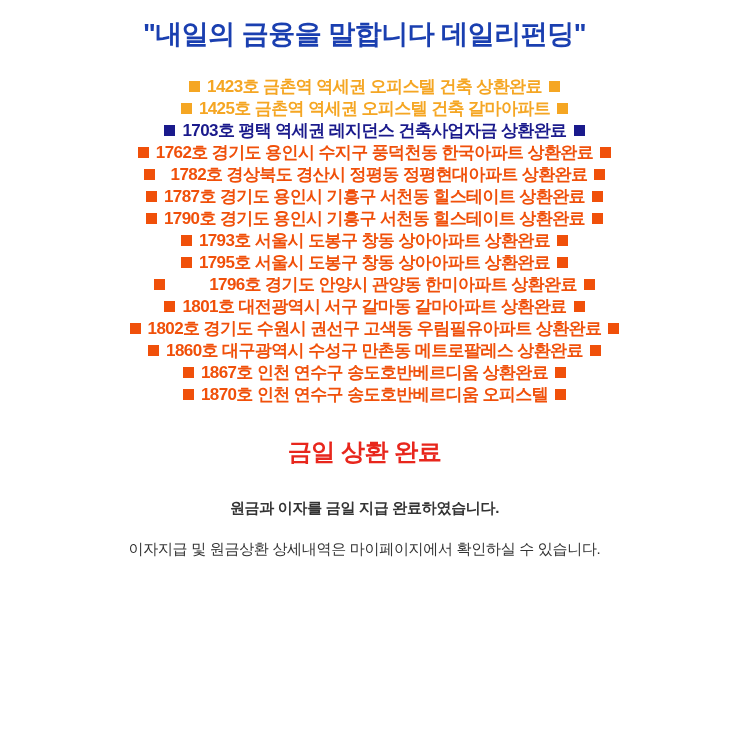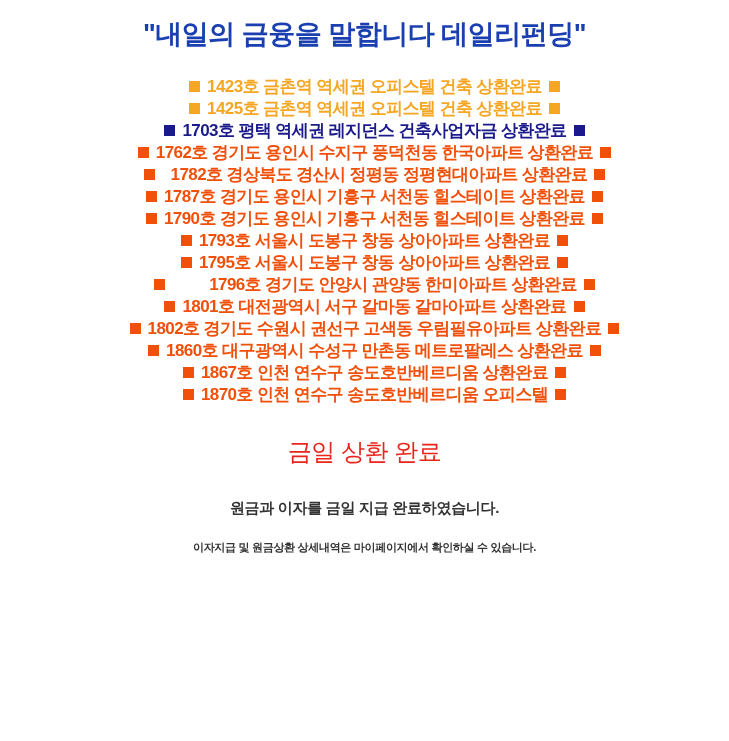--- a/index.html
+++ b/index.html
@@ -64,37 +64,37 @@
   }
   .row .sq {
     display: inline-block;
     width: 11px;
     height: 11px;
     flex: 0 0 auto;
   }
   .footer-title {
     margin-top: 28px;
     font-size: 24px;
-    font-weight: normal;
+    font-weight: bold;
     color: #e8261c;
     text-align: center;
     letter-spacing: -0.5px;
   }
   .note1 {
     margin-top: 31px;
     font-size: 15px;
     font-weight: bold;
     color: #333333;
     text-align: left;
     letter-spacing: -0.3px;
   }
   .note2 {
     margin-top: 22px;
-    font-size: 11px;
-    font-weight: bold;
+    font-size: 15px;
+    font-weight: normal;
     color: #333333;
     text-align: center;
     letter-spacing: -0.3px;
   }
 </style>
 </head>
 <body>
 
 <div class="page">
 
@@ -104,21 +104,21 @@
   <div class="list">
 
     <div class="row">
       <span class="sq" style="background: rgb(245, 166, 35);"></span>
       <span class="txt" style="color: rgb(245, 166, 35);">1423호 금촌역 역세권 오피스텔 건축 상환완료</span>
       <span class="sq" style="background: rgb(245, 166, 35);"></span>
     </div>
 
     <div class="row">
       <span class="sq" style="background: rgb(245, 166, 35);"></span>
-      <span class="txt" style="color: rgb(245, 166, 35);">1425호 금촌역 역세권 오피스텔 건축 상환완료</span>
+      <span class="txt" style="color: rgb(245, 166, 35);">1425호 금촌역 역세권 오피스텔 건축 갈마아파트</span>
       <span class="sq" style="background: rgb(245, 166, 35);"></span>
     </div>
 
     <div class="row">
       <span class="sq" style="background: rgb(26, 26, 140);"></span>
       <span class="txt" style="color: rgb(26, 26, 140);">1703호 평택 역세권 레지던스 건축사업자금 상환완료</span>
       <span class="sq" style="background: rgb(26, 26, 140);"></span>
     </div>
 
     <div class="row">

